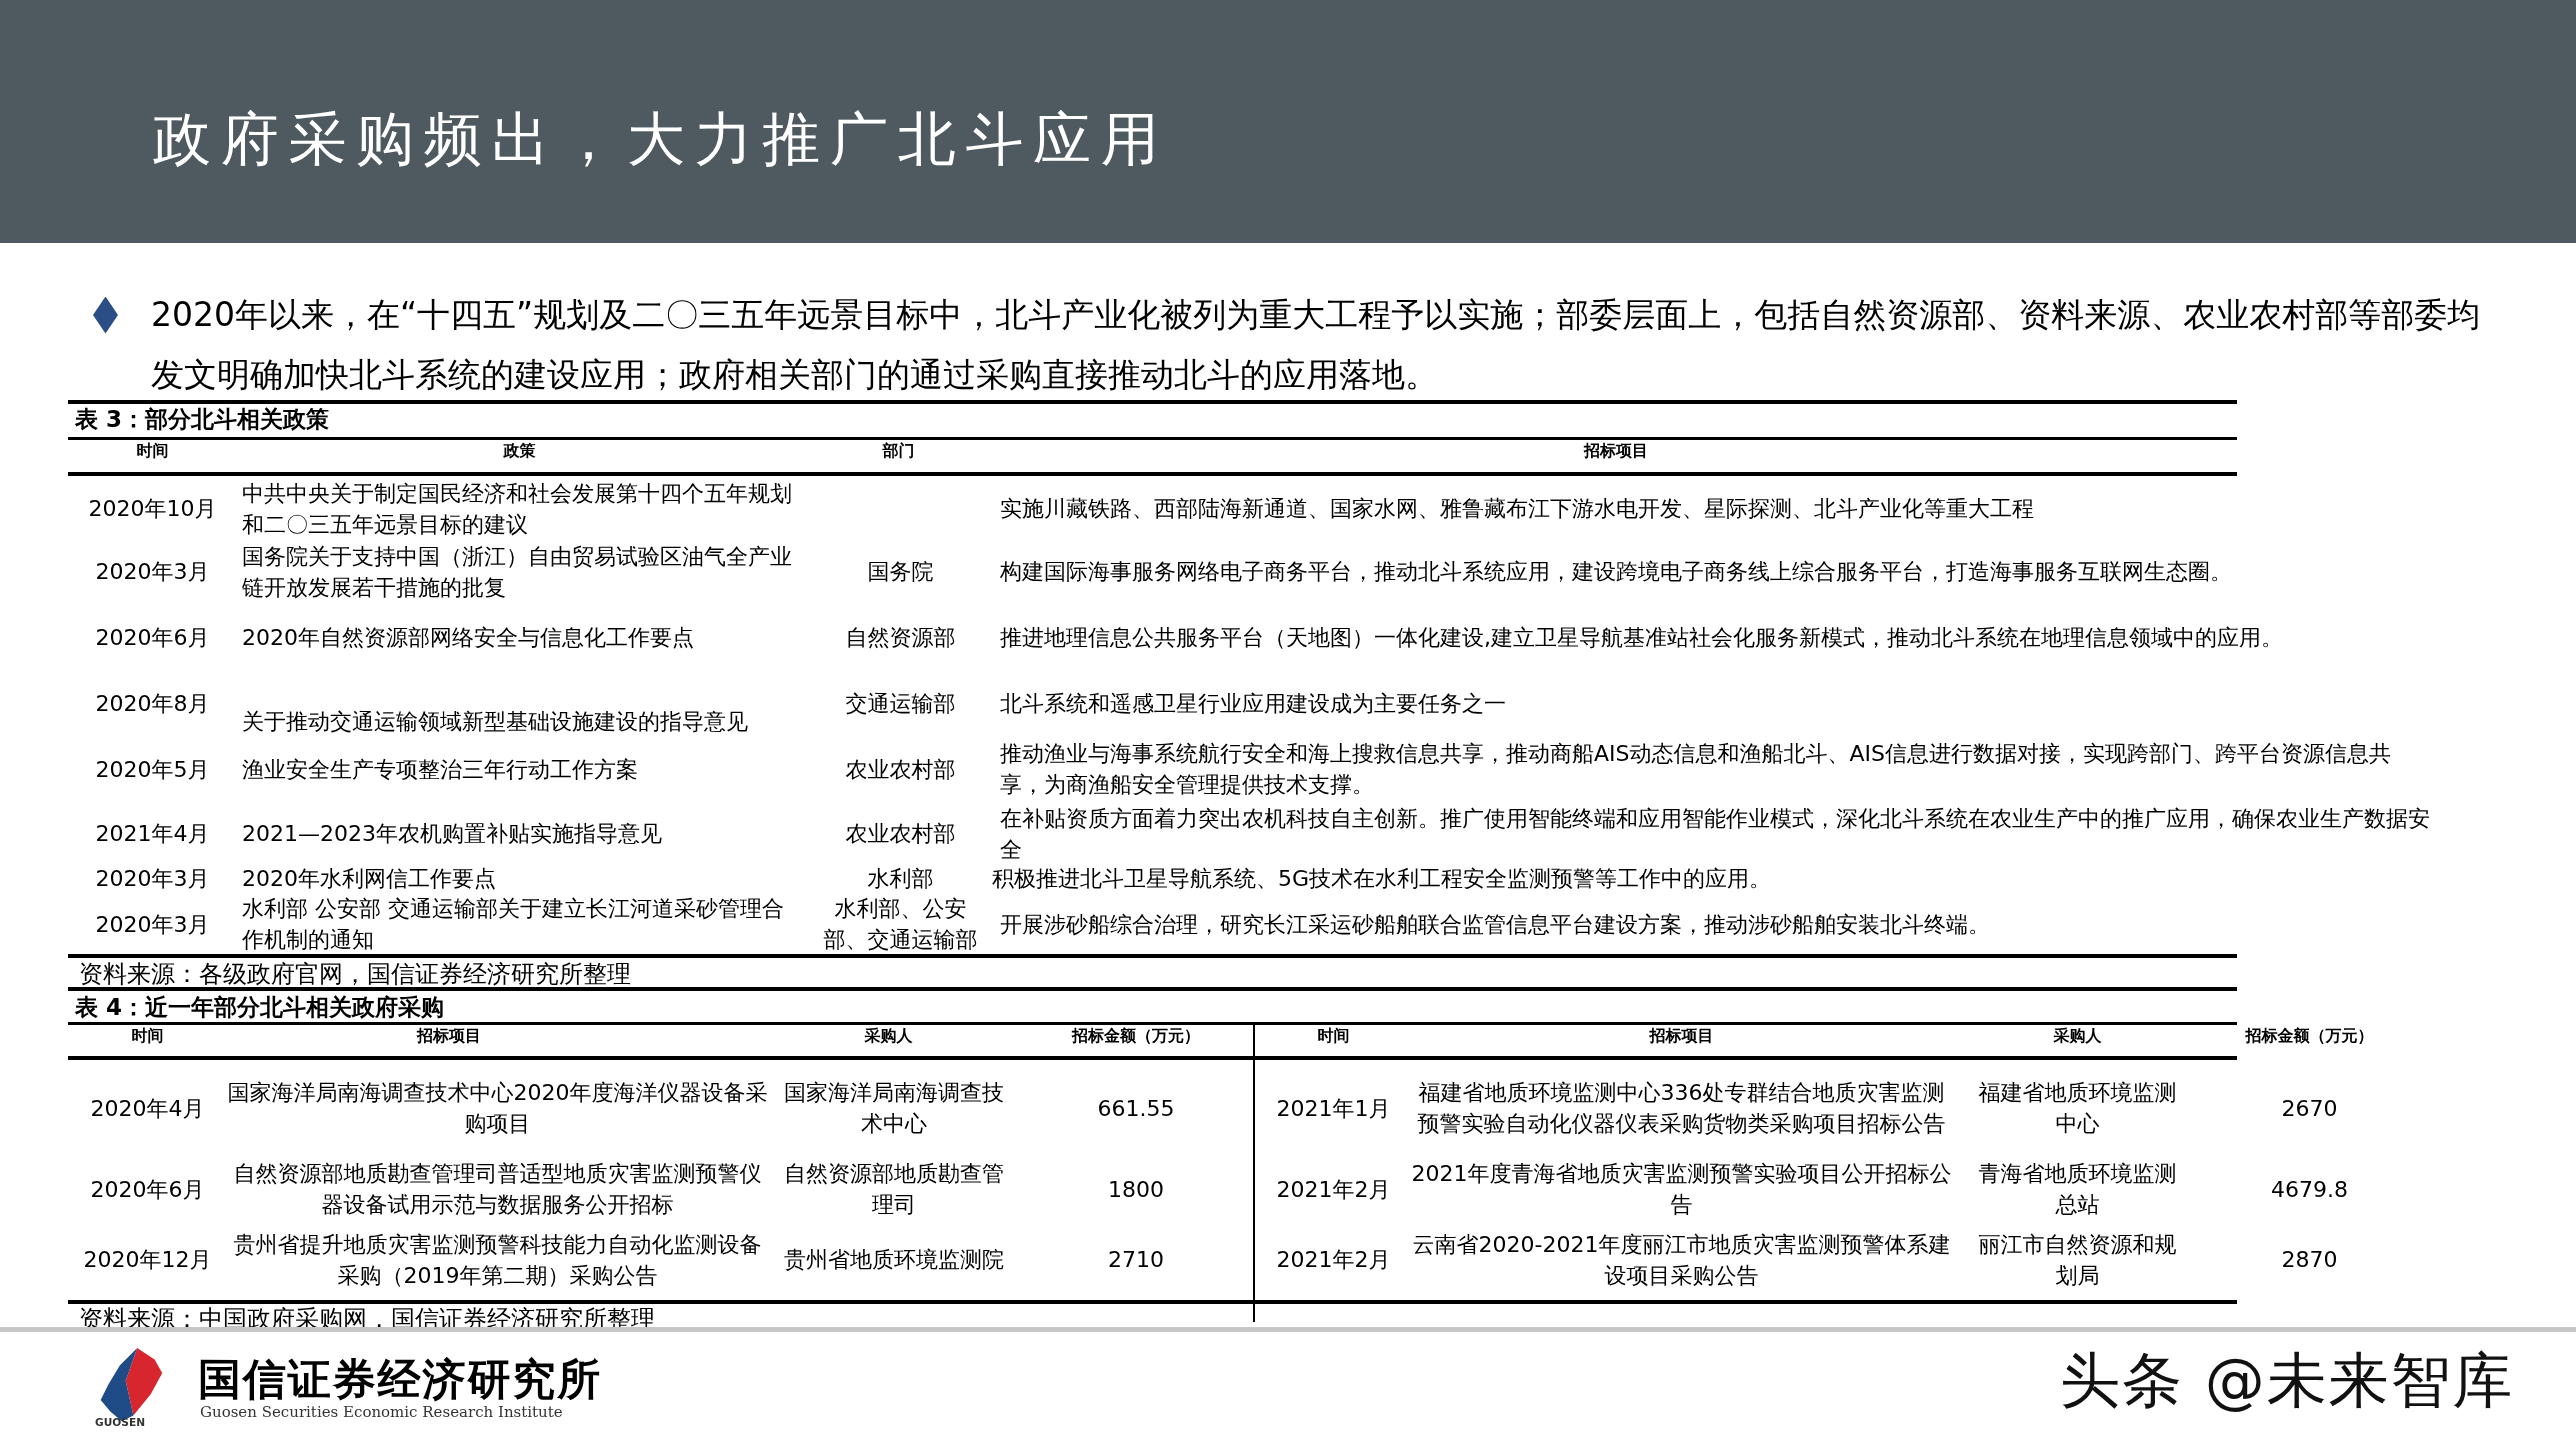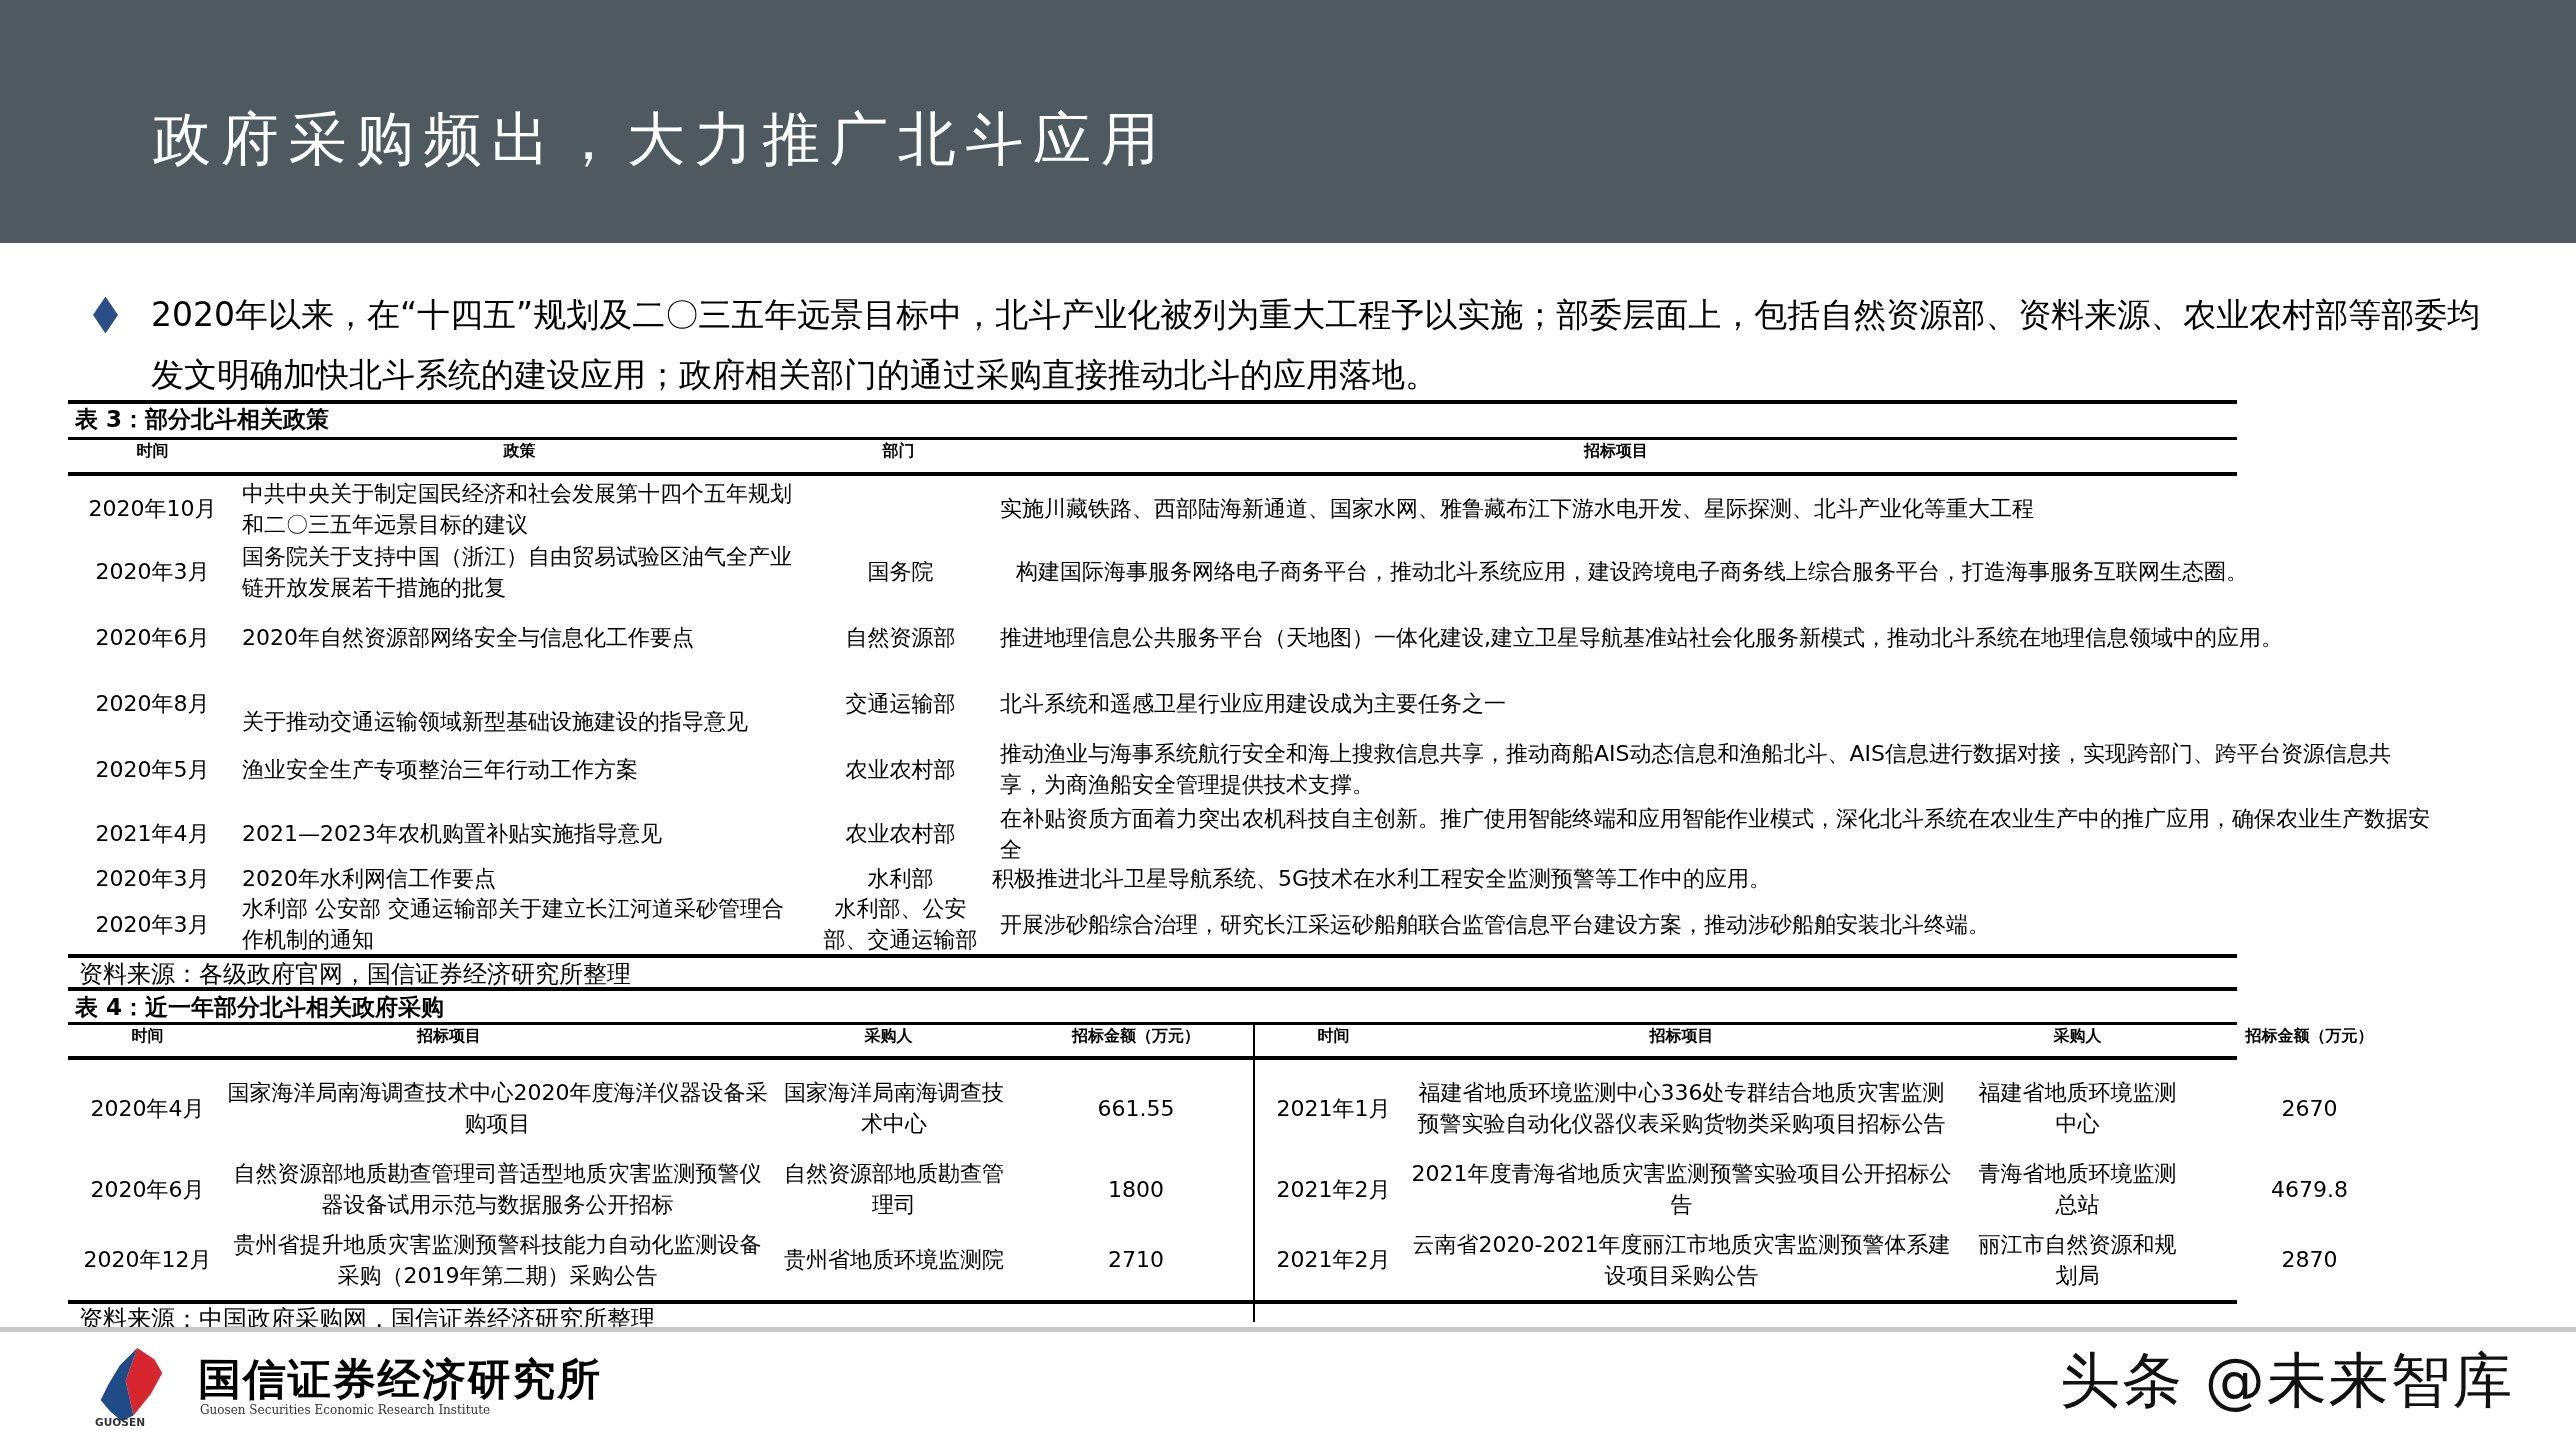--- a/index.html
+++ b/index.html
@@ -48,21 +48,21 @@
 
   .footer-rule { position: absolute; left: 0; top: 1327px; width: 2576px; height: 4.8px; background: #c7c7c7; }
   .logo {
     position: absolute; left: 87px; top: 1348px; width: 87px; height: 77px;
   }
   .logo-cn {
     position: absolute; left: 198px; top: 1351px; font-size: 43px; font-weight: bold;
     font-family: "DejaVu Serif", serif; letter-spacing: 1.9px;
   }
   .logo-en {
-    position: absolute; left: 200px; top: 1403px; font-size: 12px; color: #333;
+    position: absolute; left: 200px; top: 1403px; font-size: 15px; color: #333;
     font-family: "DejaVu Serif", serif;
   }
   .logo-small {
     position: absolute; left: 95px; top: 1416px; font-size: 10.6px; font-weight: bold; color: #333;
   }
   .watermark {
     position: absolute; left: 2060px; top: 1341px; font-size: 60px; color: #111;
     letter-spacing: 1.9px;
   }
 </style>
@@ -104,21 +104,21 @@
     </div>
     <div class="cell center" style="top: 539px; left: 68px; width: 169px; height: 65px;">
       <div class="inner">2020年3月</div>
     </div>
     <div class="cell " style="top: 539px; left: 242px; width: 560px; height: 65px;">
       <div class="inner">国务院关于支持中国（浙江）自由贸易试验区油气全产业链开放发展若干措施的批复</div>
     </div>
     <div class="cell center" style="top: 539px; left: 816px; width: 169px; height: 65px;">
       <div class="inner">国务院</div>
     </div>
-    <div class="cell " style="top: 539px; left: 1000px; width: 1430px; height: 65px; margin-left: 16px;">
+    <div class="cell " style="top: 539px; left: 1000px; width: 1430px; height: 65px;">
       <div class="inner"><span>构建国际海事服务网络电子商务平台，</span><span class="b">推动北斗系统应用</span><span>，建设跨境电子商务线上综合服务平台，打造海事服务互联网生态圈。</span></div>
     </div>
     <div class="cell center" style="top: 604px; left: 68px; width: 169px; height: 66px;">
       <div class="inner">2020年6月</div>
     </div>
     <div class="cell " style="top: 604px; left: 242px; width: 560px; height: 66px;">
       <div class="inner">2020年自然资源部网络安全与信息化工作要点</div>
     </div>
     <div class="cell center" style="top: 604px; left: 816px; width: 169px; height: 66px;">
       <div class="inner">自然资源部</div>

